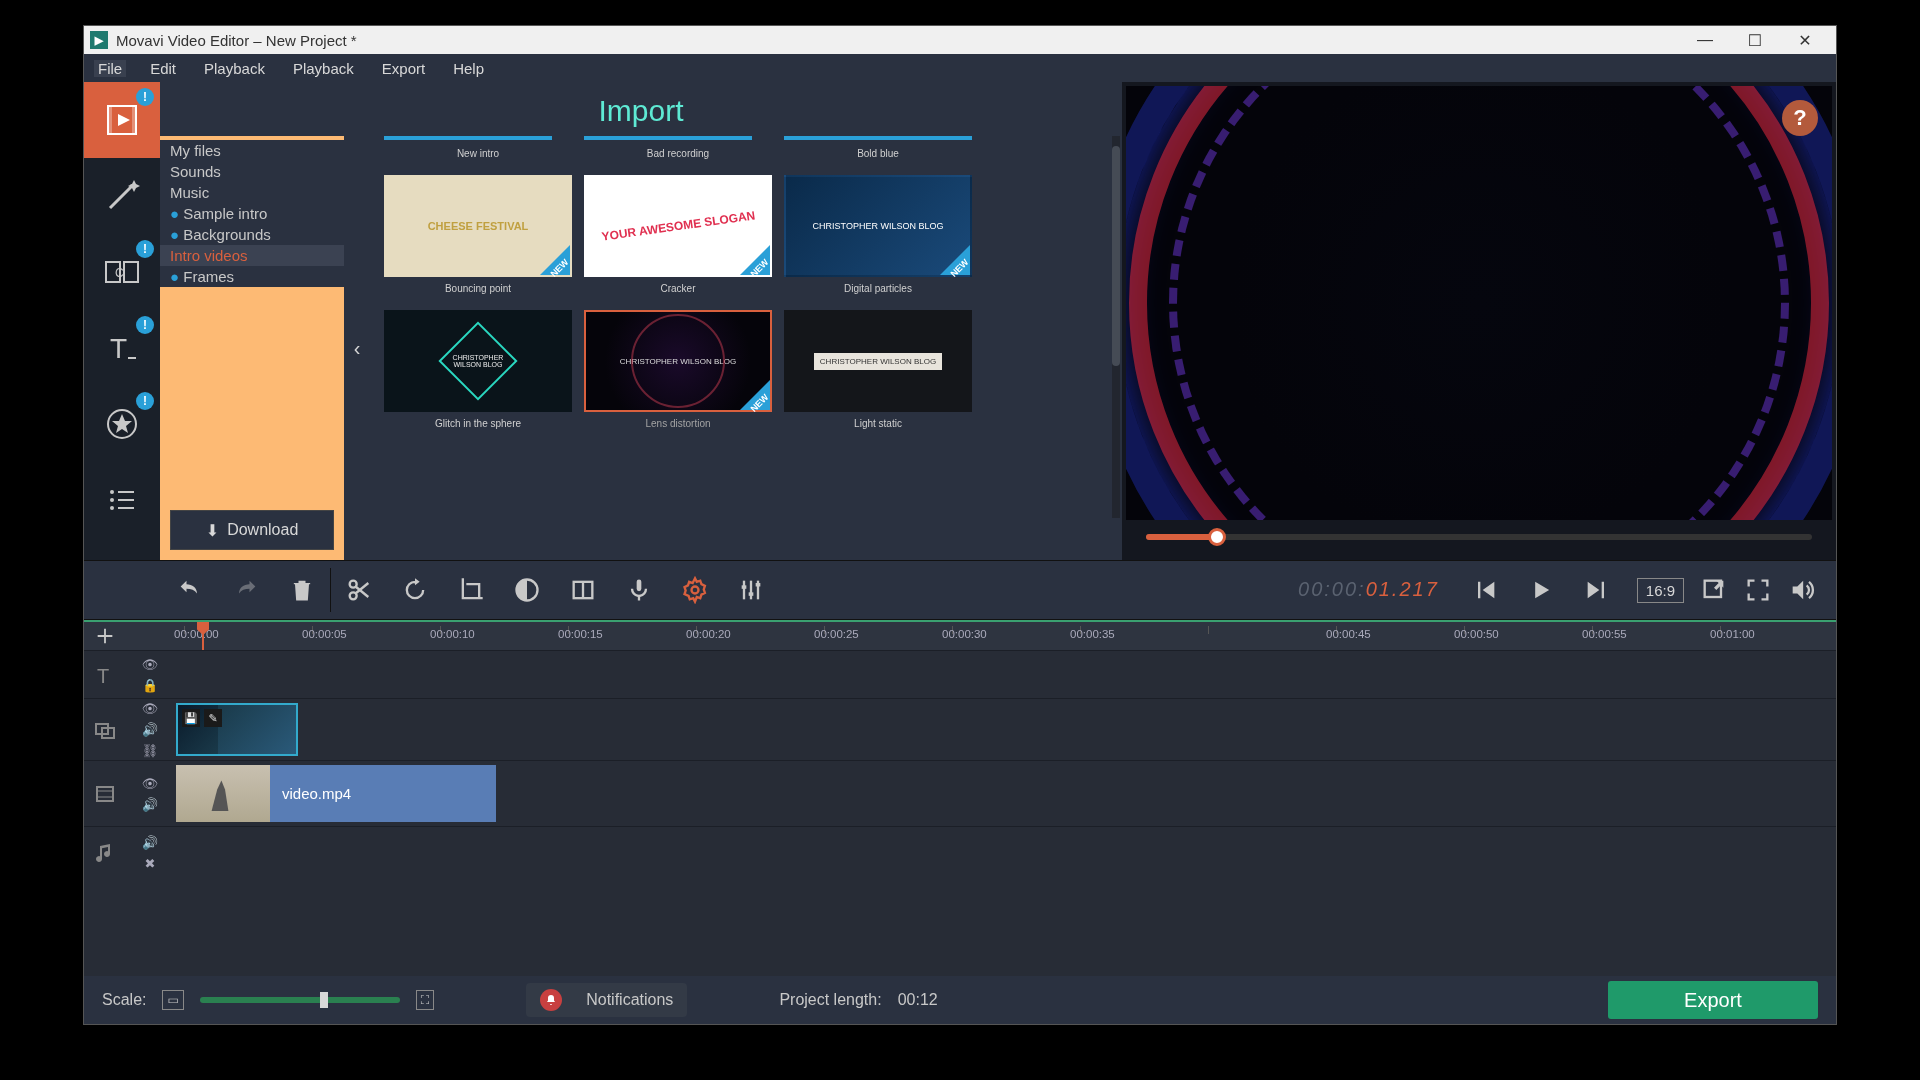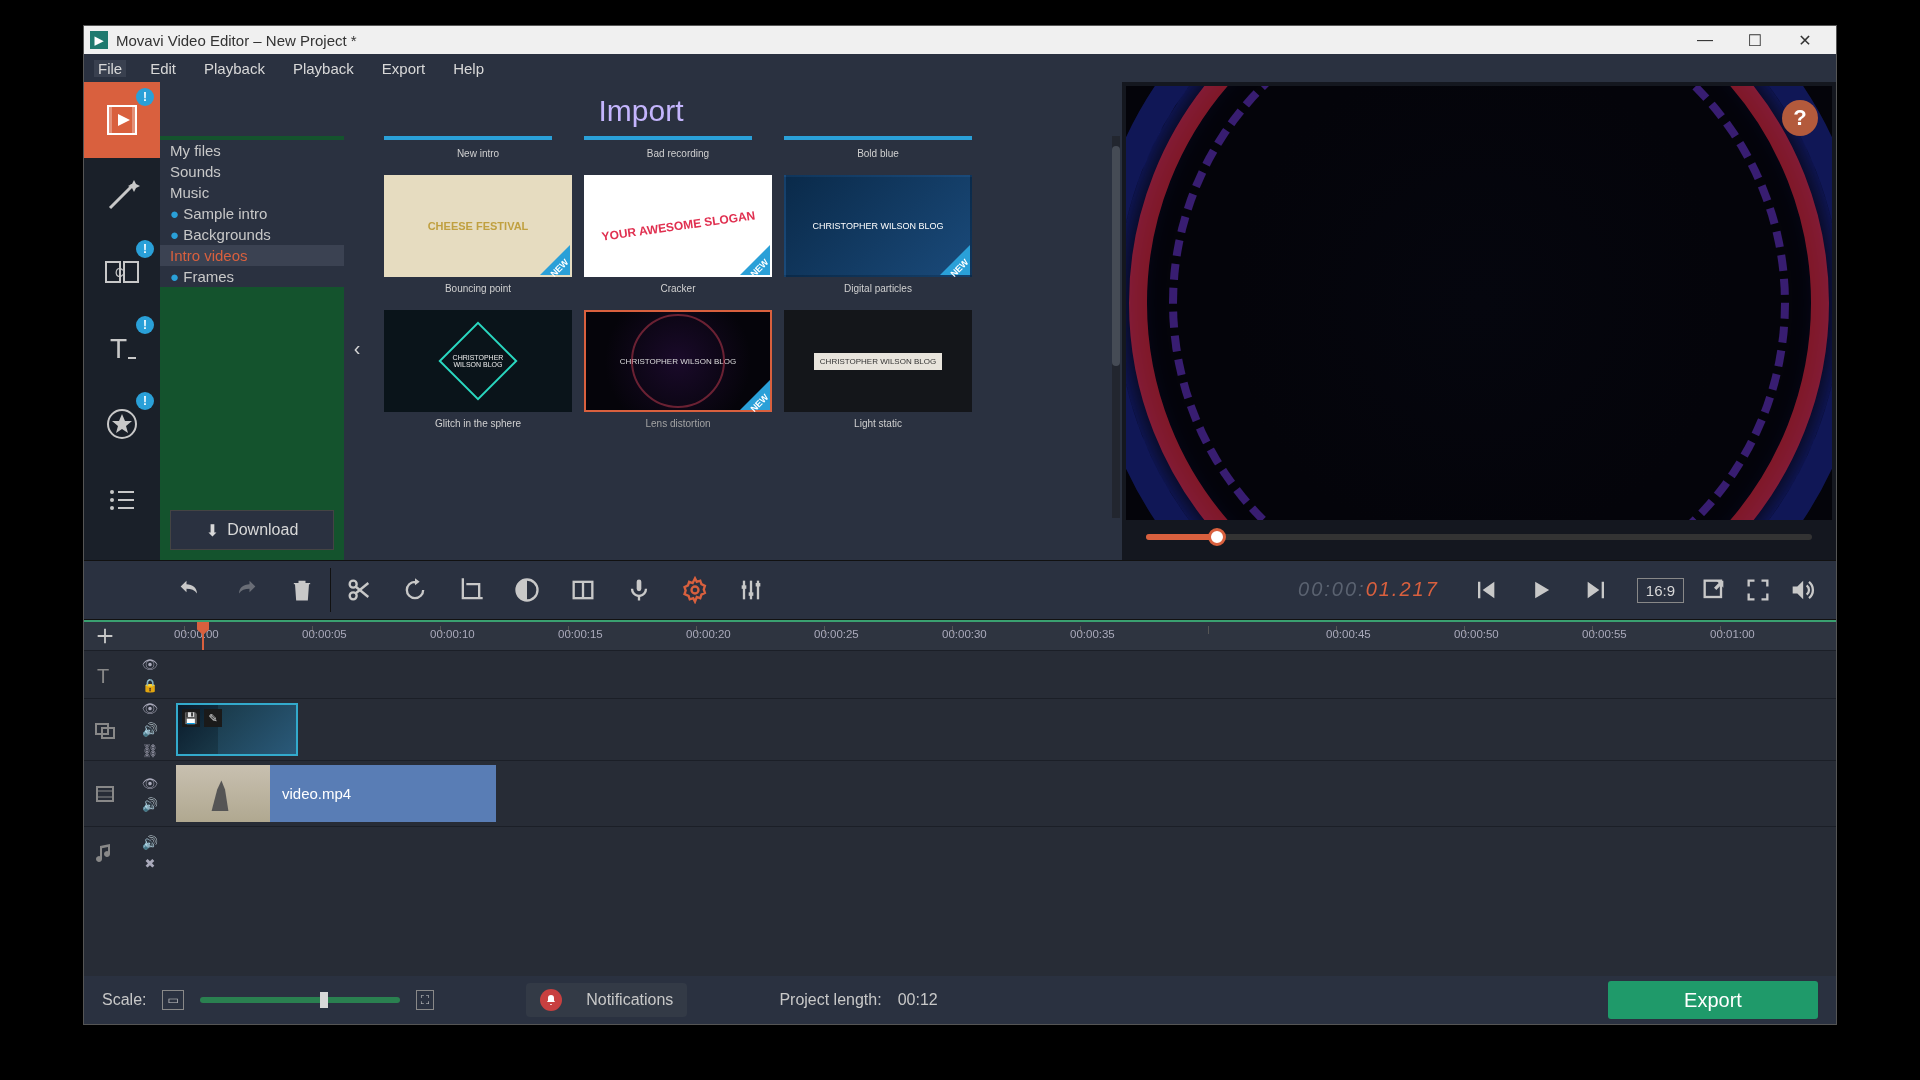--- a/index.html
+++ b/index.html
@@ -16,23 +16,23 @@
 .menubar span { cursor: pointer; padding: 0 4px; }
 .menubar span.filemenu { background: #39404f; }
 .body-area { flex: 1; display: flex; flex-direction: column; }
 .top-area { height: 478px; display: flex; }
 .left-tools { width: 76px; background: #1a2029; display: flex; flex-direction: column; }
 .tool-btn { width: 76px; height: 76px; display: flex; align-items: center; justify-content: center; position: relative; cursor: pointer; }
 .tool-btn.active { background: #d9603e; }
 .tool-btn svg { width: 40px; height: 40px; }
 .tool-badge { position: absolute; top: 6px; right: 6px; width: 18px; height: 18px; border-radius: 50%; background: #2aa0d8; color: #fff; font-size: 12px; font-weight: bold; display: flex; align-items:center; justify-content:center; }
 .panel-area { flex: 1; display: flex; flex-direction: column; background: #2a3140; }
-.panel-title { text-align: center; font-size: 30px; color: #c4b5fd; padding: 12px 0 8px; }
+.panel-title { text-align: center; font-size: 30px; color: #5eead4; padding: 12px 0 8px; }
 .panel-body { flex: 1; display: flex; overflow: hidden; }
-.cat-col { width: 184px; background: #14532d; padding: 4px 0; position:relative;}
+.cat-col { width: 184px; background: #fdba74; padding: 4px 0; position:relative;}
 .cat-list { background:#2a3140;}
 .cat-item { padding: 2px 10px; font-size: 15px; color: #c8c8c8; cursor:pointer;}
 .cat-item.bullet { color:#c8c8c8;}
 .cat-item.bullet::before { content:"● "; color:#2aa0d8;}
 .cat-item.selected { background:#3b4252; color:#d9603e;}
 .download-btn { position:absolute; bottom:10px; left:10px; right:10px; height:40px; background:#2a3140; border:1px solid #444; color:#d8d8d8; display:flex; align-items:center; justify-content:center; gap:8px; font-size:16px; cursor:pointer;}
 .collapse-btn { width: 26px; display:flex; align-items:center; justify-content:center; color:#d8d8d8; font-size:20px; cursor:pointer;}
 .grid-wrap { flex:1; overflow:hidden; position:relative;}
 .grid-scroll { position:absolute; right:2px; top:0; width:8px; height:90%; background:#22262f;}
 .grid-thumb { position:absolute; right:2px; top:10px; width:8px; height:220px; background:#454b55; border-radius:4px;}

